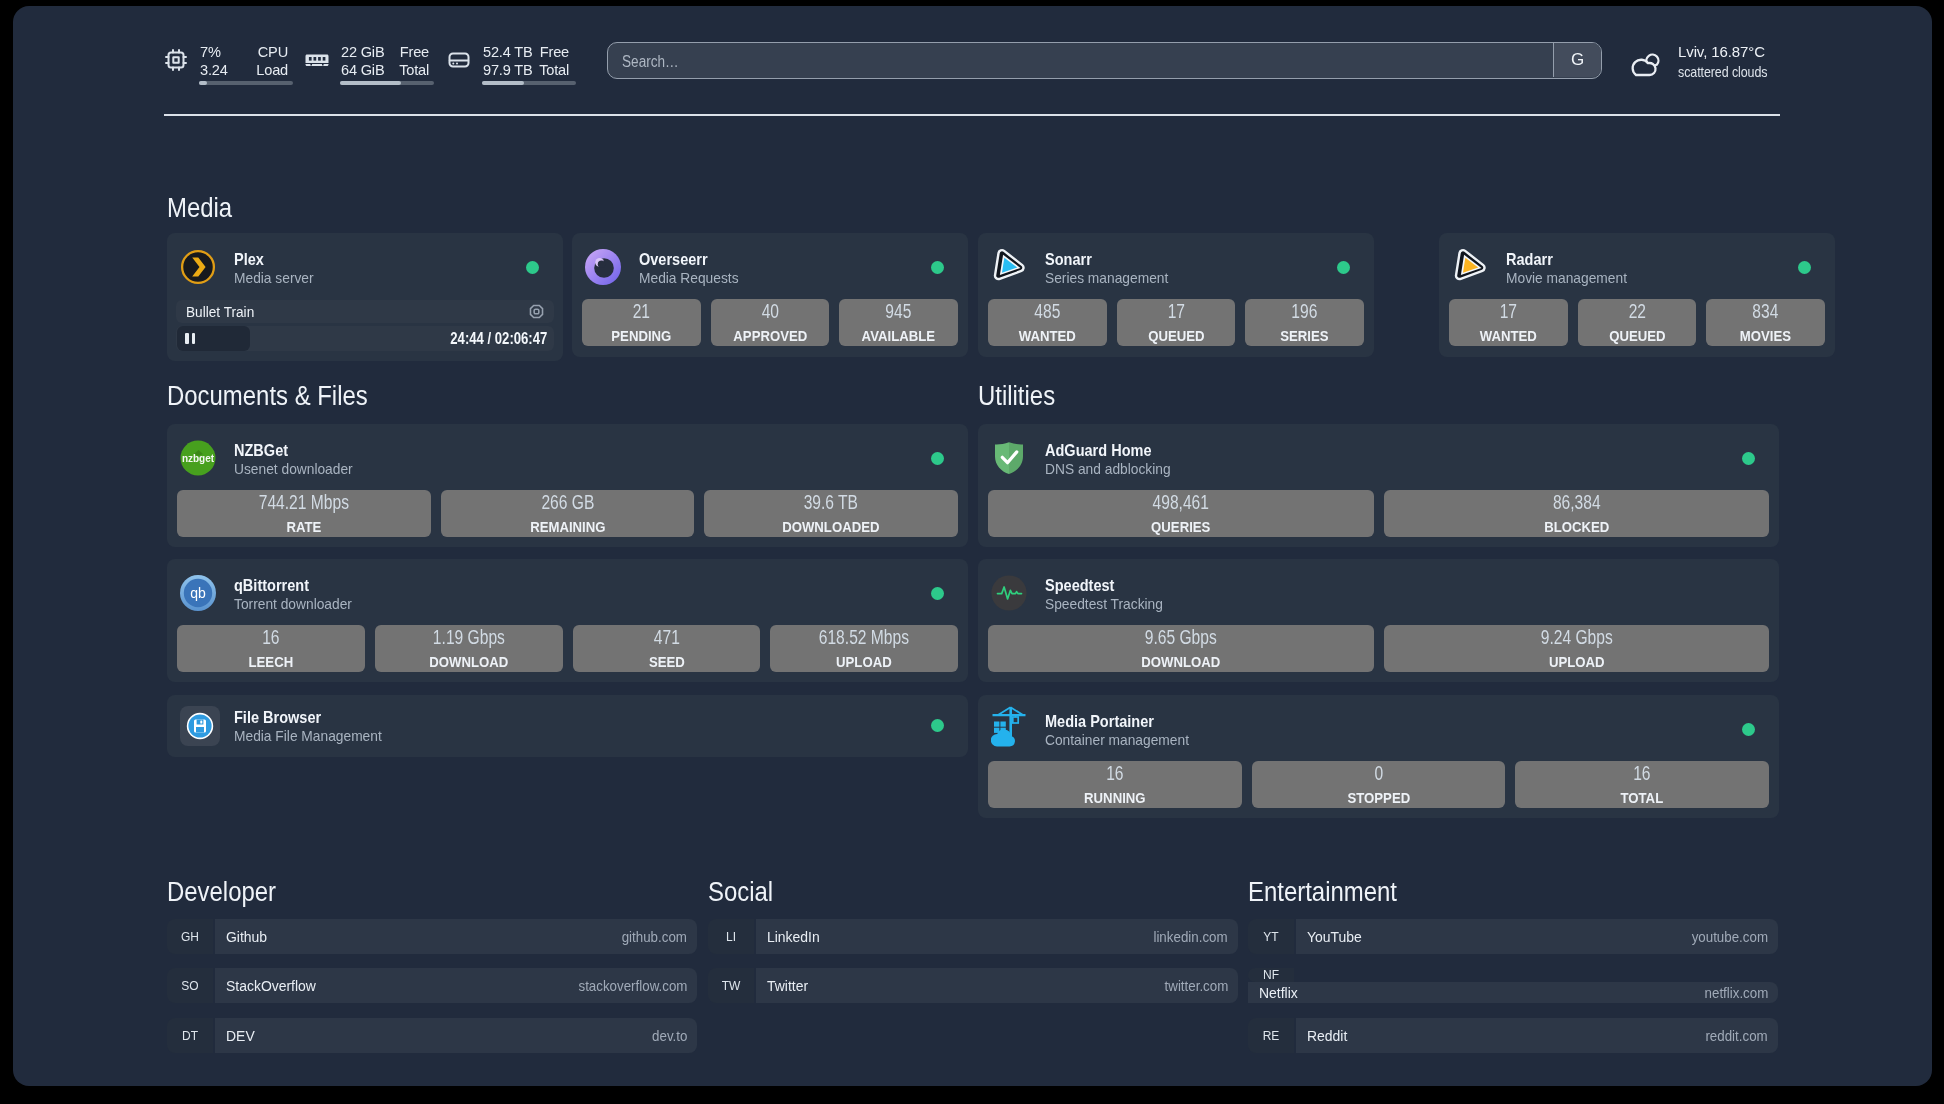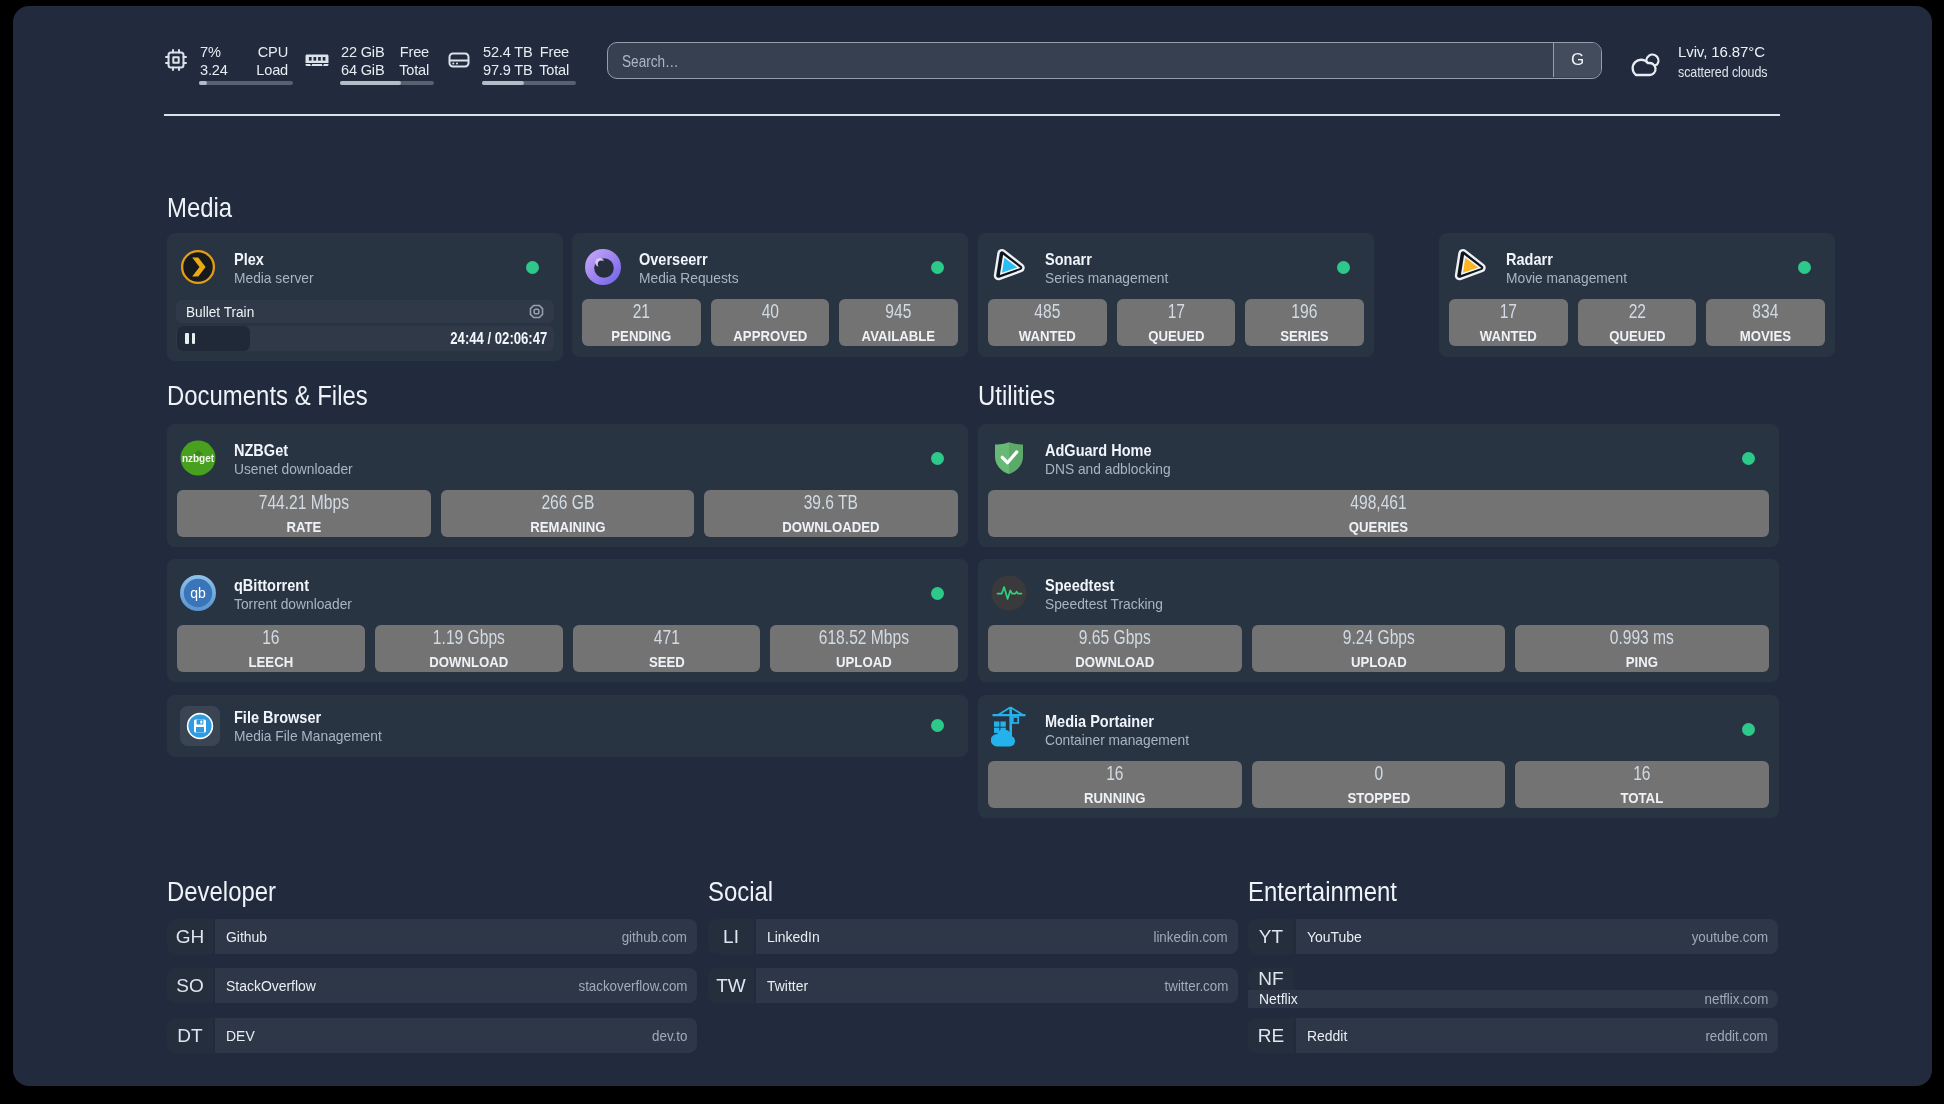--- a/index.html
+++ b/index.html
@@ -35,21 +35,21 @@
 .stat .v { font-size:20px; color:#d2dbe4; line-height:20px; transform:scaleX(.78); }
 .stat .l { font-size:15.5px; font-weight:700; color:#eef2f7; line-height:16px; margin-top:7px; transform:scaleX(.85); }
 
 .mrow { position:absolute; left:9px; right:9px; height:23px; background:#2f3947; border-radius:6px; }
 .prow { position:absolute; left:9px; right:9px; height:25px; background:#2f3947; border-radius:6px; }
 .pill { position:absolute; left:1px; top:0; width:73px; height:25px; background:#202937; border-radius:6px; }
 .timer { position:absolute; right:7px; top:4px; font-size:16px; font-weight:700; color:#f3f7fb; transform:scaleX(.82); transform-origin:right center; }
 
 .bcol { position:absolute; width:530px; }
 .brow { position:absolute; left:0; width:100%; height:35px; display:flex; }
-.babbr { width:46px; background:#242e3d; border-radius:8px 0 0 8px; display:flex; align-items:center; justify-content:center; font-size:19px; font-weight:500; color:#dee5ec; margin-right:2px; }
+.babbr { width:46px; background:#242e3d; border-radius:8px 0 0 8px; display:flex; align-items:center; justify-content:center; font-size:12px; font-weight:500; color:#dee5ec; margin-right:2px; }
 .bbar { flex:1; background:#2d3747; border-radius:0 8px 8px 0; display:flex; align-items:center; padding:0 10px 0 11px;text-align:center; }
 .bname { font-size:15.5px; color:#e9eef4; transform:scaleX(.9); transform-origin:left center; }
 .bdom { margin-left:auto; font-size:14.5px; color:#a0aab8; transform:scaleX(.92); transform-origin:right center; }
 svg { display:block; }
 </style>
 </head>
 <body>
 <div class="win">
 
   <div class="widget" style="left:151px;">
@@ -320,42 +320,42 @@
           <path d="M11.3 17.3l5.2 5.4 9.3-10.8" stroke="#fff" stroke-width="3.2" fill="none" stroke-linecap="round" stroke-linejoin="round"></path>
         </svg>
       <div class="stitle">AdGuard Home</div>
       <div class="ssub">DNS and adblocking</div>
       <div class="sdot"></div>
       <div class="stats">
         <div class="stat">
             <div class="v">498,461</div>
             <div class="l">QUERIES</div>
           </div>
+        <div class="stat">
+            <div class="v">86,384</div>
+            <div class="l">BLOCKED</div>
+          </div>
       </div>
     </div>
 
     <div class="scard" style="left:811px; top:553px; width:801px; height:123px;">
       <svg class="slogo" viewBox="0 0 36 36">
           <circle cx="18" cy="18" r="17.6" fill="#3a3a3d"></circle>
           <path d="M6.5 18.6h4.2l2.4-6.6 3.5 12 2.8-8.7 1.6 3.3h3.4l1.2-2 1.3 2h3.6" stroke="#2fd07e" stroke-width="1.7" fill="none" stroke-linecap="round" stroke-linejoin="round"></path>
         </svg>
       <div class="stitle">Speedtest</div>
       <div class="ssub">Speedtest Tracking</div>
       <div class="stats">
         <div class="stat">
             <div class="v">9.65 Gbps</div>
             <div class="l">DOWNLOAD</div>
           </div>
         <div class="stat">
             <div class="v">9.24 Gbps</div>
             <div class="l">UPLOAD</div>
-          </div>
-        <div class="stat">
-            <div class="v">0.993 ms</div>
-            <div class="l">PING</div>
           </div>
       </div>
     </div>
 
     <div class="scard" style="left:811px; top:689px; width:801px; height:123px;">
       <svg style="position:absolute;left:13px;top:8px;" width="36" height="48" viewBox="0 0 36 48" fill="none" stroke="#24b2ed">
           <path d="M19.5 4.2 7 12.1M19.5 4.2 32 12.1" stroke-width="1.8"></path>
           <path d="M1.5 12.1h33" stroke-width="2.2"></path>
           <path d="M19.7 5v31" stroke-width="2.6"></path>
           <rect x="21.8" y="14" width="5.4" height="6" stroke-width="1.7"></rect>

